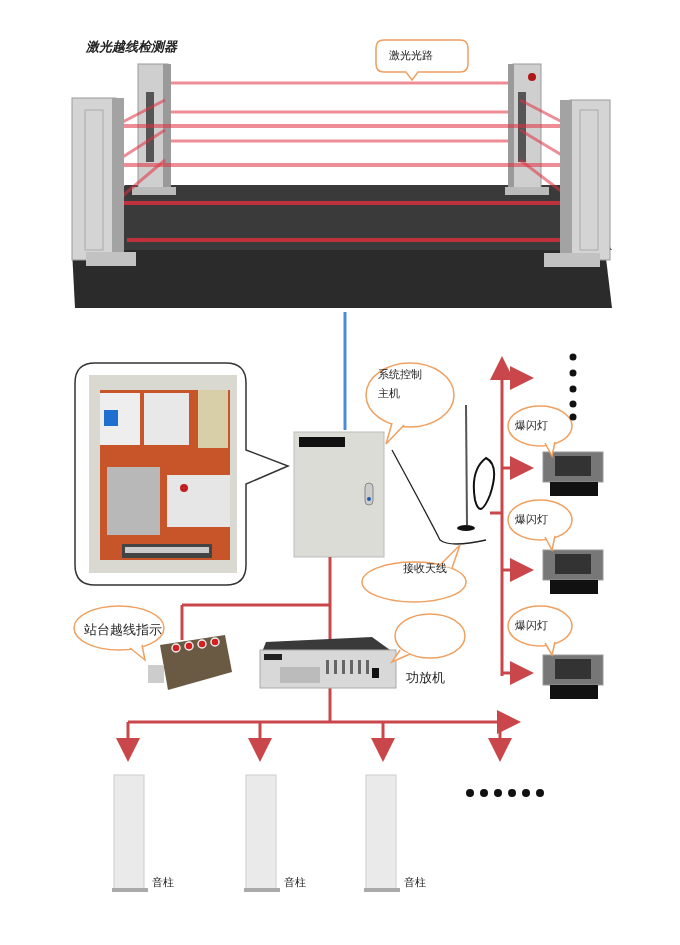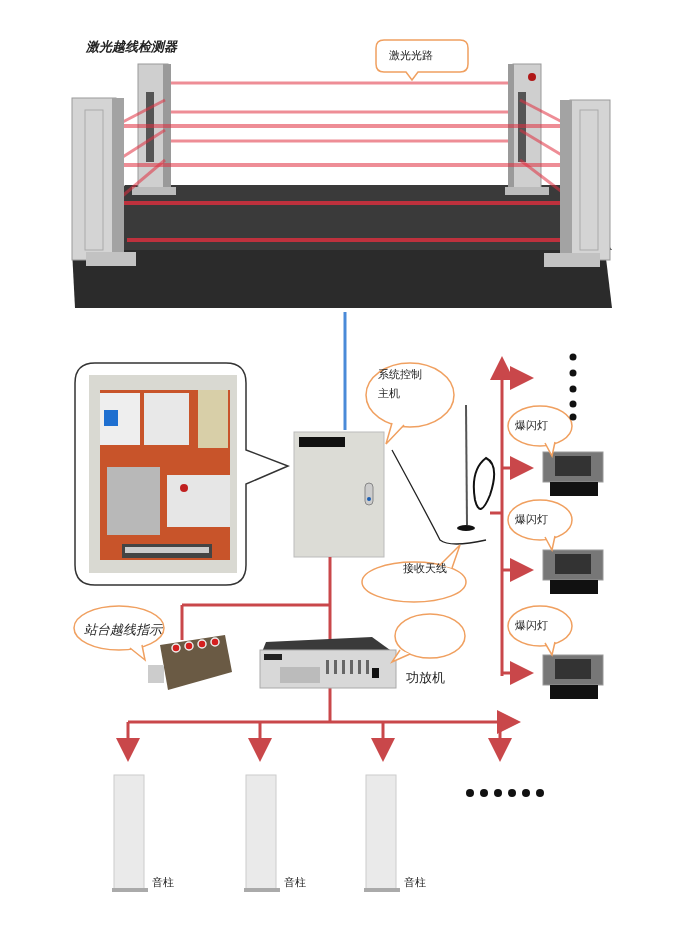--- a/index.html
+++ b/index.html
@@ -227,18 +227,18 @@
   </g>
 </svg>
 
 <div class="bubble-text" style="left:389px;top:46px;">激光光路</div>
 <div class="bubble-text" style="left:378px;top:365px;">系统控制
 主机</div>
 <div class="bubble-text" style="left:389px;top:559px;margin-left:14px;">接收天线</div>
 <div class="bubble-text" style="left:515px;top:416px;">爆闪灯</div>
 <div class="bubble-text" style="left:515px;top:510px;">爆闪灯</div>
 <div class="bubble-text" style="left:515px;top:616px;">爆闪灯</div>
-<div class="bubble-text label-small" style="left:84px;top:620px;font-style:italic;">站台越线指示</div>
+<div class="bubble-text label-small" style="left:84px;top:620px;">站台越线指示</div>
 <div class="bubble-text label-small" style="left:406px;top:628px;margin-top:40px;">功放机</div>
 
 <div class="bubble-text" style="left:152px;top:873px;">音柱</div>
 <div class="bubble-text" style="left:284px;top:873px;">音柱</div>
 <div class="bubble-text" style="left:404px;top:873px;">音柱</div>
 
 </body></html>

